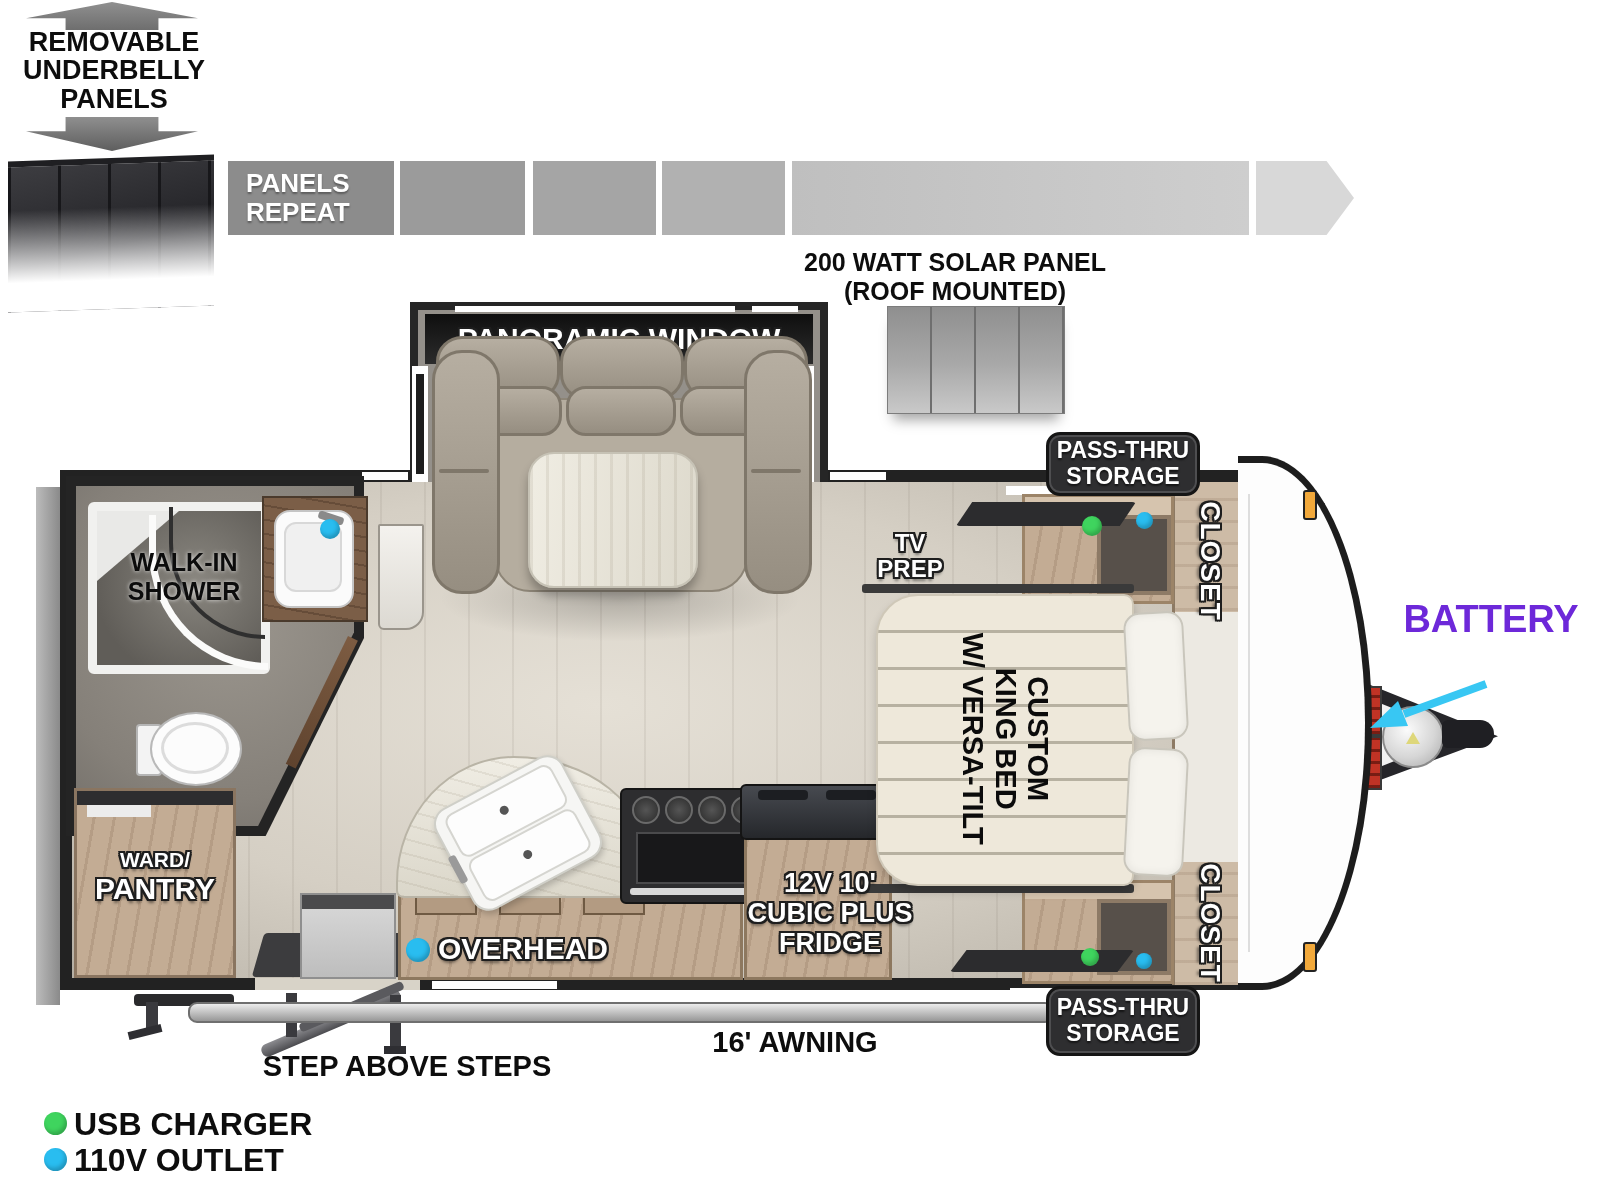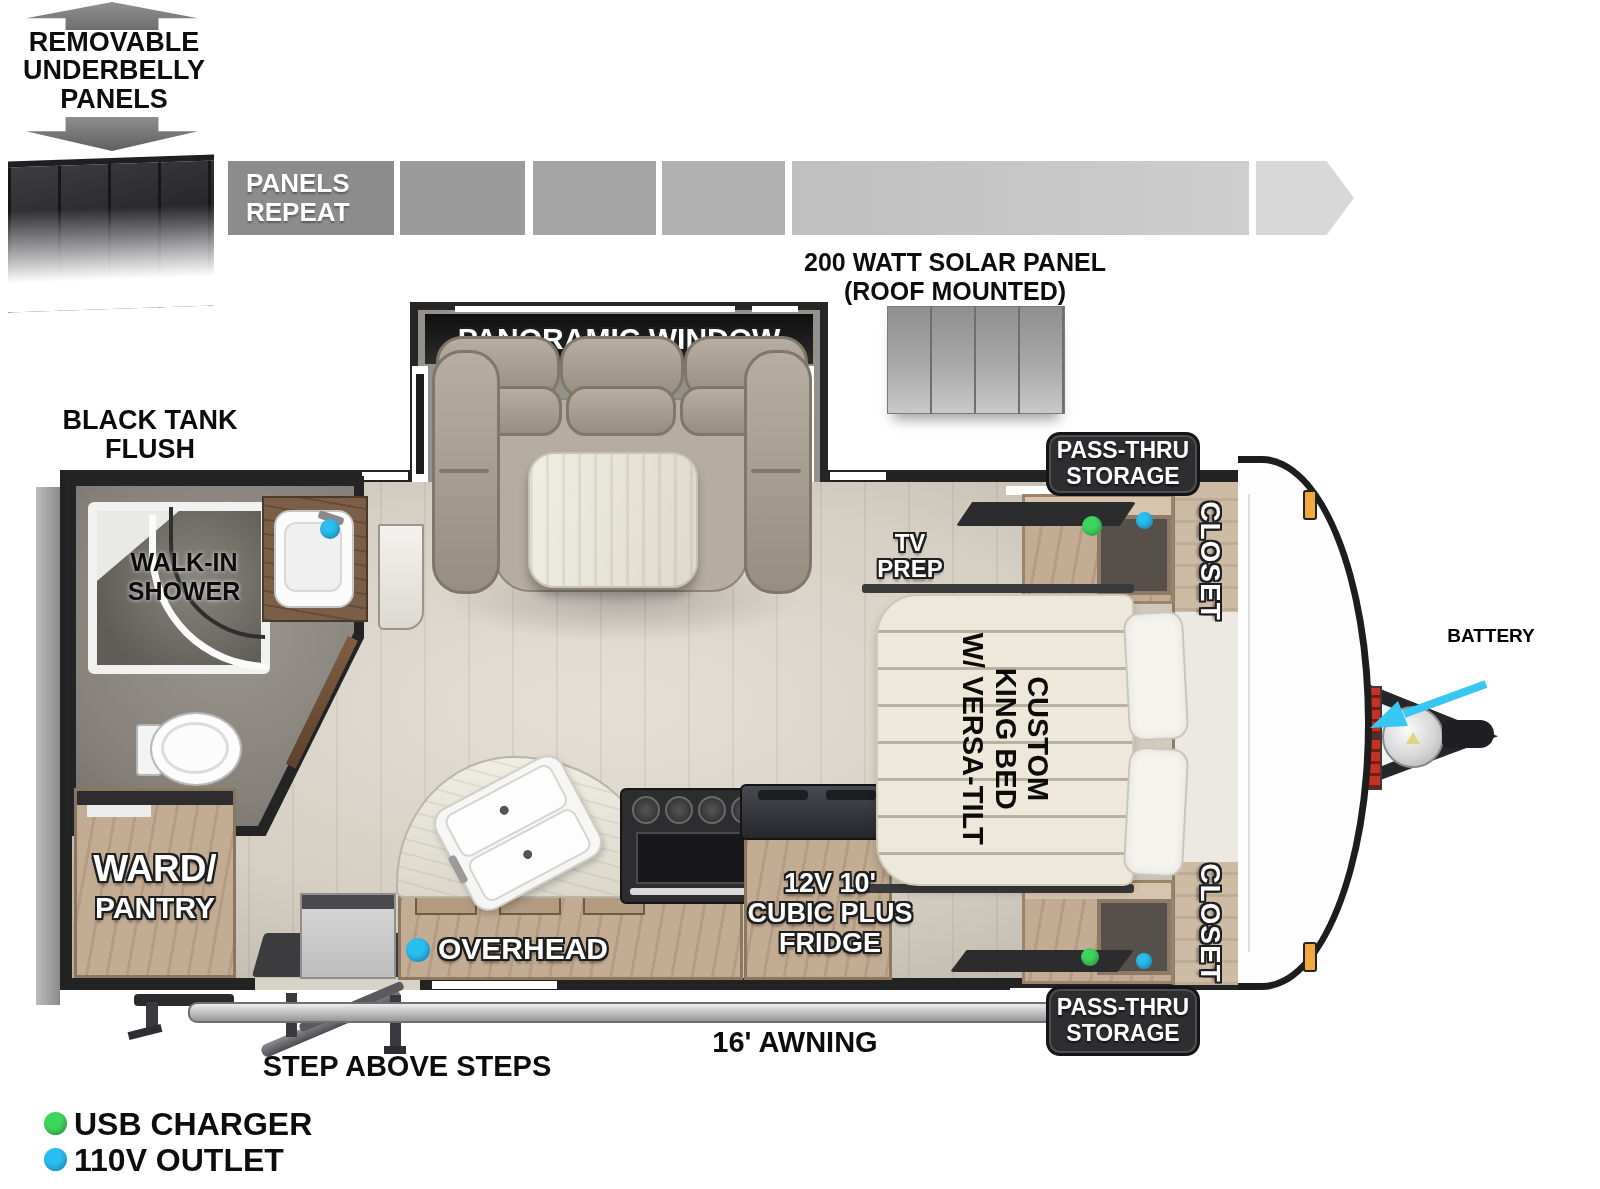--- a/index.html
+++ b/index.html
@@ -156,31 +156,27 @@
   <div class="abs" style="left:150px;top:712px;width:88px;height:70px;background:#fcfcfc;border:2px solid #b9b9b9;border-radius:50%;">
     <div style="position:absolute;left:9px;top:8px;width:62px;height:46px;border:3px solid #dcdcdc;border-radius:50%;"></div>
   </div>
 
   <div class="abs" style="left:348px;top:636px;width:11px;height:142px;background:linear-gradient(#7d5c42,#5f432e);
               transform:rotate(26deg);transform-origin:top left;"></div>
 
   <div class="abs" style="left:378px;top:524px;width:42px;height:102px;background:linear-gradient(#f4f2ee,#dcd9d2);
               border:2px solid #9a958c;border-radius:2px 2px 18px 6px;"></div>
 
-  <div class="abs ctr" style="left:40px;top:406px;width:220px;font-size:27px;line-height:1.08;color:#0c0c0c;">
-    <div>BLACK TANK</div>
-    <div>FLUSH</div>
-  </div>
 
   <div class="abs wood" style="left:74px;top:788px;width:162px;height:190px;border:3px solid #8a7560;box-sizing:border-box;">
     <div style="position:absolute;left:0;top:0;width:100%;height:14px;background:#2d2d2f;"></div>
     <div style="position:absolute;left:10px;top:14px;width:64px;height:12px;background:#ececec;"></div>
   </div>
   <div class="abs ctr" style="left:74px;top:848px;width:162px;z-index:6;">
-    <div class="wlbl" style="font-size:37px;line-height:1.15;">WARD/</div>
+    <div class="wlbl" style="font-size:21px;line-height:1.15;">WARD/</div>
     <div class="wlbl" style="font-size:30px;line-height:1.15;">PANTRY</div>
   </div>
 
   <div class="abs" style="left:258px;top:933px;width:152px;height:44px;background:#3c3c3e;border-radius:4px;transform:skewX(-16deg);"></div>
   <div class="abs" style="left:300px;top:893px;width:92px;height:82px;background:linear-gradient(#dadada,#bdbdbd);border:2px solid #8f8f8f;">
     <div style="position:absolute;left:0;top:0;width:100%;height:14px;background:#4a4a4c;"></div>
   </div>
 
   <div class="abs" style="left:262px;top:1046px;width:150px;height:13px;background:linear-gradient(#8c8c90,#4c4c50);border-radius:6px;
               transform:rotate(-23deg);transform-origin:left center;"></div>
@@ -309,21 +305,21 @@
   <div class="abs" style="left:1442px;top:720px;width:52px;height:28px;background:#1f1f23;border-radius:6px 14px 14px 6px;z-index:2;"></div>
 
   <div class="abs" style="left:1238px;top:456px;width:134px;height:534px;background:#fdfdfd;z-index:3;
               border:7px solid #1d1d1d;border-left:none;box-sizing:border-box;
               border-radius:0 110px 110px 0 / 0 267px 267px 0;">
     <div style="position:absolute;left:10px;top:6%;width:2px;height:88%;background:#dedede;"></div>
   </div>
   <div class="abs" style="left:1303px;top:490px;width:10px;height:26px;background:#f2a93b;border:2px solid #222;border-radius:3px;z-index:4;"></div>
   <div class="abs" style="left:1303px;top:942px;width:10px;height:26px;background:#f2a93b;border:2px solid #222;border-radius:3px;z-index:4;"></div>
 
-  <div class="abs ctr" style="left:1382px;top:624px;width:218px;font-size:19px;line-height:1.22;color:#000000;z-index:5;">
+  <div class="abs ctr" style="left:1382px;top:596px;width:218px;font-size:38px;line-height:1.22;color:#6d28d9;z-index:5;">
     <div>BATTERY</div>
   </div>
   <svg class="abs" style="left:1352px;top:676px;z-index:5;" width="146" height="64" viewBox="0 0 146 64">
     <line x1="134" y1="8" x2="52" y2="38" stroke="#38c7f3" stroke-width="8"></line>
     <polygon points="18,52 46,25 56,50" fill="#38c7f3"></polygon>
   </svg>
 
   <div class="abs" style="left:188px;top:1002px;width:862px;height:17px;border:2px solid #6f6f6f;border-radius:9px;
               background:linear-gradient(to bottom,#ececec,#979797);"></div>
   <div class="abs ctr blbl" style="left:688px;top:1026px;width:214px;font-size:29px;">16' AWNING</div>

